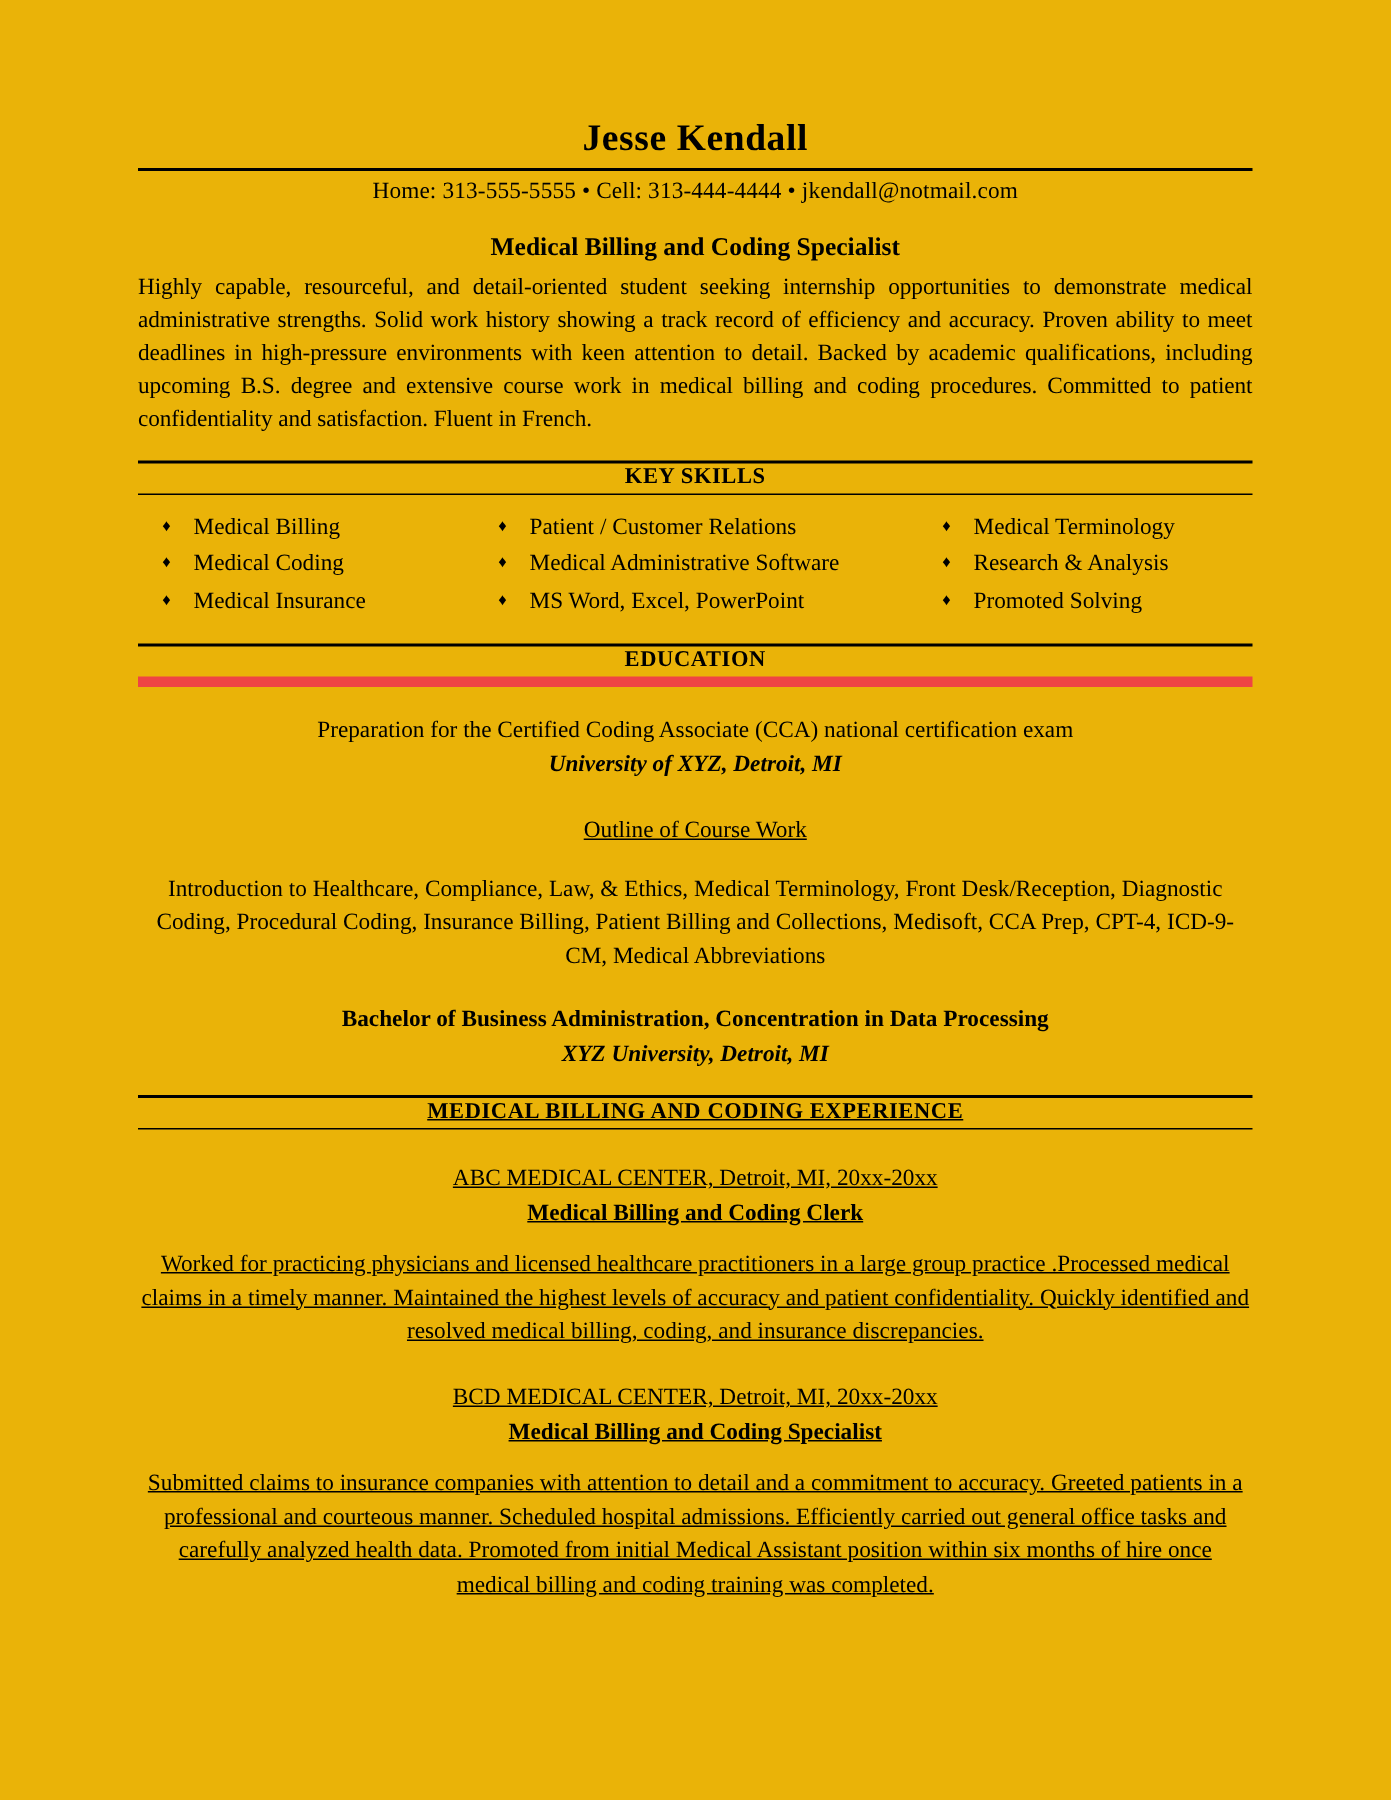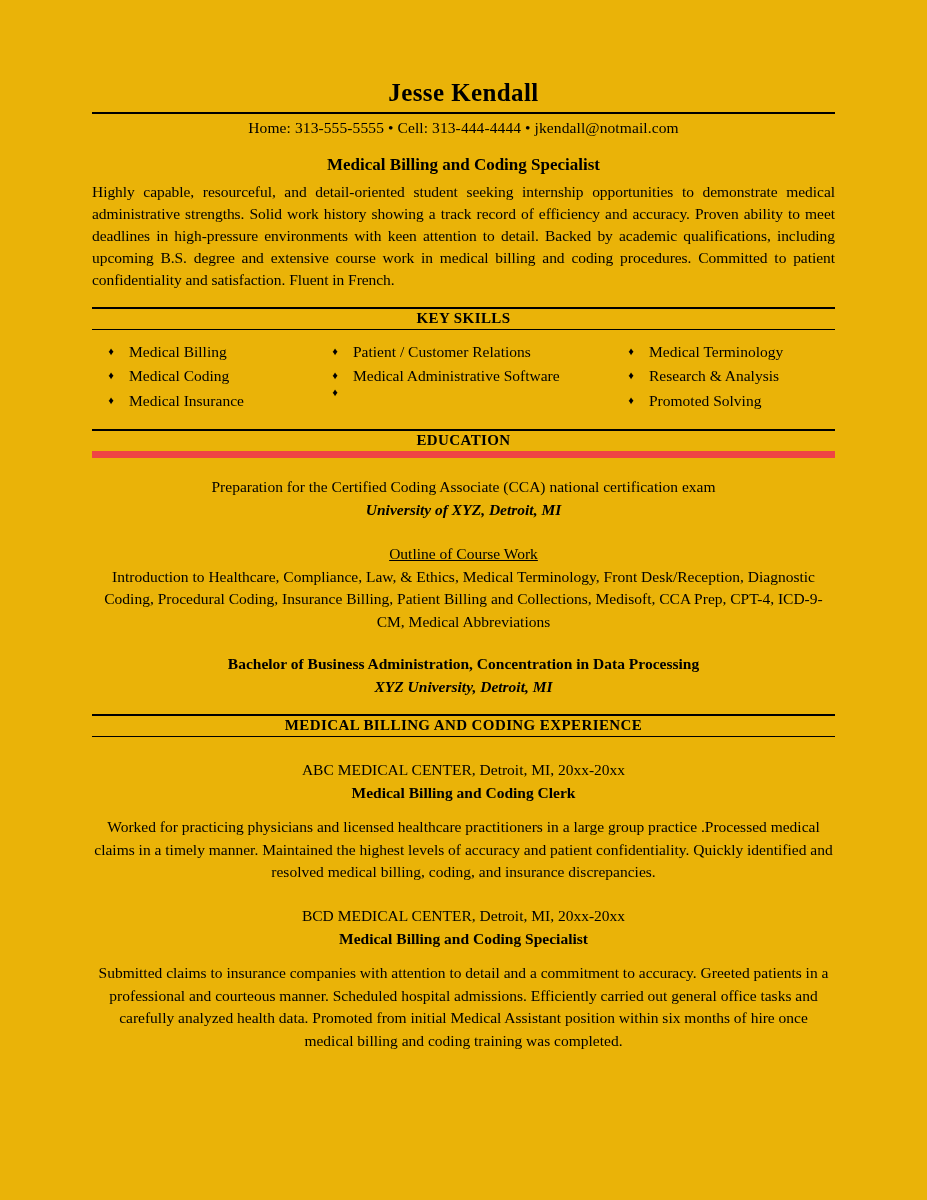--- a/index.html
+++ b/index.html
@@ -126,39 +126,40 @@
   }
   .course-head {
     margin-top: 22px;
     font-size: 15.5px;
     text-decoration: underline;
     line-height: 1.45;
   }
   .course-body {
     font-size: 15.5px;
     line-height: 1.45;
-    margin-top: 0;
+    margin-top: 16px;
     padding: 0 4px;
   }
   .degree {
     margin-top: 20px;
     font-size: 15.5px;
     font-weight: bold;
     line-height: 1.45;
   }
   .degree-school {
     font-size: 15.5px;
     font-style: italic;
     font-weight: bold;
     line-height: 1.45;
   }
 
   
   .exp-section {
     margin-top: 12px;
+    text-decoration: underline;
   }
   .job {
     margin-top: 22px;
     text-align: center;
   }
   .job-company {
     font-size: 15.5px;
     line-height: 1.45;
   }
   .job-role {
@@ -207,20 +208,21 @@
       <div class="skill-item">
         <span class="diamond">♦</span>
         <span>Patient / Customer Relations</span>
       </div>
       <div class="skill-item">
         <span class="diamond">♦</span>
         <span>Medical Administrative Software</span>
       </div>
       <div class="skill-item">
         <span class="diamond">♦</span>
+        <span>MS Word, Excel, PowerPoint</span>
       </div>
     </div>
     <div class="skills-col c3">
       <div class="skill-item">
         <span class="diamond">♦</span>
         <span>Medical Terminology</span>
       </div>
       <div class="skill-item">
         <span class="diamond">♦</span>
         <span>Research &amp; Analysis</span>

